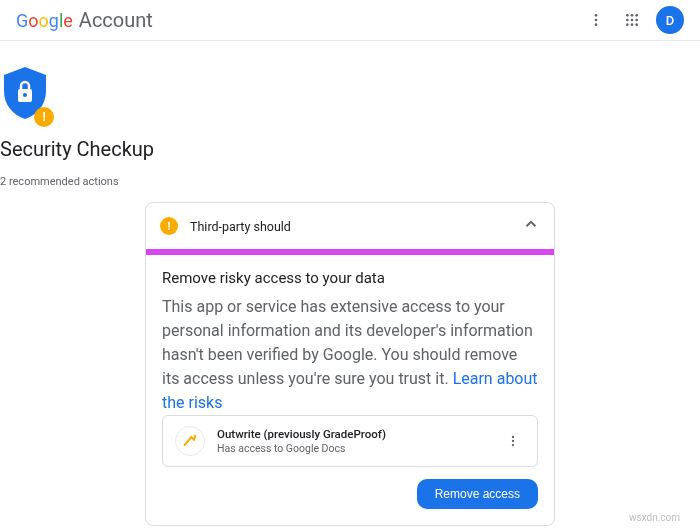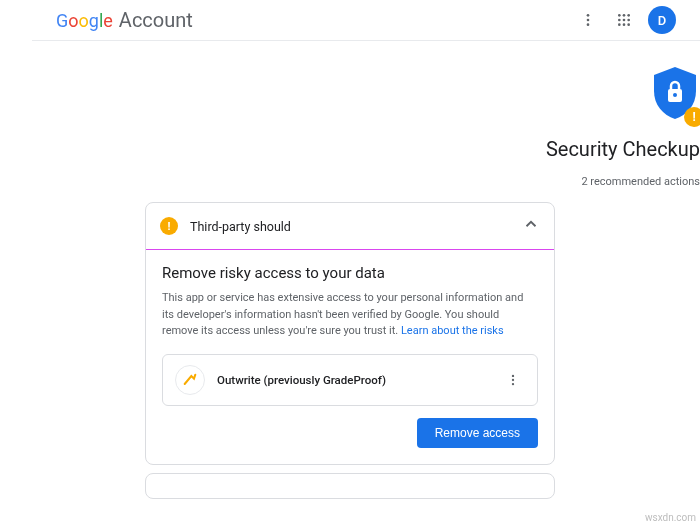--- a/index.html
+++ b/index.html
@@ -1,59 +1,59 @@
 <!DOCTYPE html>
 <html><head>
 <meta charset="utf-8">
 <style>
   * { box-sizing: border-box; margin: 0; padding: 0; }
   body { font-family: Roboto, Arial, sans-serif; background: #fff; color: #202124; width: 700px; }
   
-  .header { display: flex; align-items: center; justify-content: space-between; padding: 6px 24px; border-bottom: 1px solid #e8eaed; margin-left: 32px; }
+  .header { display: flex; align-items: center; justify-content: space-between; padding: 6px 16px; border-bottom: 1px solid #e8eaed; }
   .header-left { display: flex; align-items: center; gap: 6px; }
   .logo { font-size: 18px; font-weight: 400; }
   .logo .g1 { color: #4285F4; } .logo .g2 { color: #EA4335; } .logo .g3 { color: #FBBC05; }
   .logo .g4 { color: #4285F4; } .logo .g5 { color: #34A853; } .logo .g6 { color: #EA4335; }
   .account-label { font-size: 20px; color: #5f6368; }
   .header-right { display: flex; align-items: center; gap: 12px; }
   .icon-btn { width: 24px; height: 24px; display: flex; align-items: center; justify-content: center; color: #5f6368; cursor: pointer; }
   .avatar { width: 28px; height: 28px; border-radius: 50%; background: #1a73e8; color: #fff; display: flex; align-items: center; justify-content: center; font-size: 13px; font-weight: 500; }
   
-  .hero { text-align: right; padding: 24px 0 14px; }
+  .hero { text-align: left; padding: 24px 0 14px; }
   .shield-wrap { position: relative; display: inline-block; }
   .shield-badge { position: absolute; bottom: -2px; right: -4px; width: 20px; height: 20px; border-radius: 50%; background: #f9ab00; display: flex; align-items: center; justify-content: center; }
   .shield-badge::after { content: "!"; color: #fff; font-weight: 700; font-size: 12px; }
   .hero h1 { font-size: 20px; font-weight: 400; margin-top: 12px; }
   .hero p { font-size: 11px; color: #5f6368; margin-top: 14px; }
   
   .container { width: 410px; margin: 0 auto; }
   .card { border: 1px solid #dadce0; border-radius: 8px; margin-bottom: 8px; overflow: hidden; }
   .card-header { display: flex; align-items: center; padding: 12px 14px; gap: 12px; cursor: pointer; }
   .status-icon { width: 18px; height: 18px; border-radius: 50%; display: flex; align-items: center; justify-content: center; flex-shrink: 0; }
   .status-warn { background: #f9ab00; }
   .status-warn::after { content: "!"; color: #fff; font-weight: 700; font-size: 11px; }
   .card-title-block { flex: 1; }
   .card-title { font-size: 12.5px; color: #202124; }
   .card-sub { font-size: 10.5px; color: #5f6368; margin-top: 2px; }
   .chevron { color: #5f6368; }
   
-  .card-body { border-top: 1px solid #d946ef; padding: 14px 16px 16px; }
+  .card-body { border-top: 6px solid #d946ef; padding: 14px 16px 16px; }
   .body-title { font-size: 15px; color: #202124; margin-bottom: 8px; }
-  .body-text { font-size: 11px; color: #5f6368; line-height: 1.5; }
+  .body-text { font-size: 16px; color: #5f6368; line-height: 1.5; }
   .link { color: #1a73e8; cursor: pointer; }
   
-  .app-row { border: 1px solid #dadce0; border-radius: 6px; padding: 10px 12px; margin-top: 14px; display: flex; align-items: center; gap: 12px; }
+  .app-row { border: 1px solid #dadce0; border-radius: 6px; padding: 10px 12px; display: flex; align-items: center; gap: 12px; }
   .app-icon { width: 30px; height: 30px; border-radius: 50%; border: 1px solid #e8eaed; background: #fff; display: flex; align-items: center; justify-content: center; flex-shrink: 0; }
   .app-name { font-size: 11.5px; color: #202124; font-weight: 500; }
   .app-sub { font-size: 10.5px; color: #5f6368; margin-top: 1px; }
   
   .action-row { text-align: right; margin-top: 12px; }
-  .btn-primary { background: #1a73e8; color: #fff; border: none; border-radius: 4px; padding: 8px 18px; font-size: 12px; font-weight: 500; cursor: pointer; }
+  .btn-primary { background: #1a73e8; color: #fff; border: none; border-radius: 10px; padding: 8px 18px; font-size: 12px; font-weight: 500; cursor: pointer; }
   
-  .watermark { position: fixed; right: 4px; bottom: 6px; font-size: 10px; color: #bdbdbd; }
+  .watermark { position: fixed; right: 20px; bottom: 6px; font-size: 10px; color: #bdbdbd; }
 </style>
 </head>
 <body>
 
 <div class="header">
   <div class="header-left">
     <span class="logo"><span class="g1">G</span><span class="g2">o</span><span class="g3">o</span><span class="g4">g</span><span class="g5">l</span><span class="g6">e</span></span>
     <span class="account-label">Account</span>
   </div>
   <div class="header-right">
@@ -115,20 +115,21 @@
       <div class="body-title">Remove risky access to your data</div>
       <div class="body-text"><span>This app or service has extensive access to your personal information and its developer's information hasn't been verified by Google. You should remove its access unless you're sure you trust it. </span><span class="link">Learn about the risks</span></div>
       <div class="app-row">
         <div class="app-icon">
           <svg width="16" height="16" viewBox="0 0 24 24">
               <path d="M4 18 L14 6 L18 10 L20 4" stroke="#f9ab00" stroke-width="3" fill="none" stroke-linecap="round"></path>
             </svg>
         </div>
         <div style="flex:1">
           <div class="app-name">Outwrite (previously GradeProof)</div>
+          <div class="app-sub">Has access to Google Docs</div>
         </div>
         <div class="icon-btn">
           <svg width="14" height="14" viewBox="0 0 24 24" fill="#5f6368">
               <circle cx="12" cy="5" r="2"></circle>
               <circle cx="12" cy="12" r="2"></circle>
               <circle cx="12" cy="19" r="2"></circle>
             </svg>
         </div>
       </div>
       <div class="action-row">

